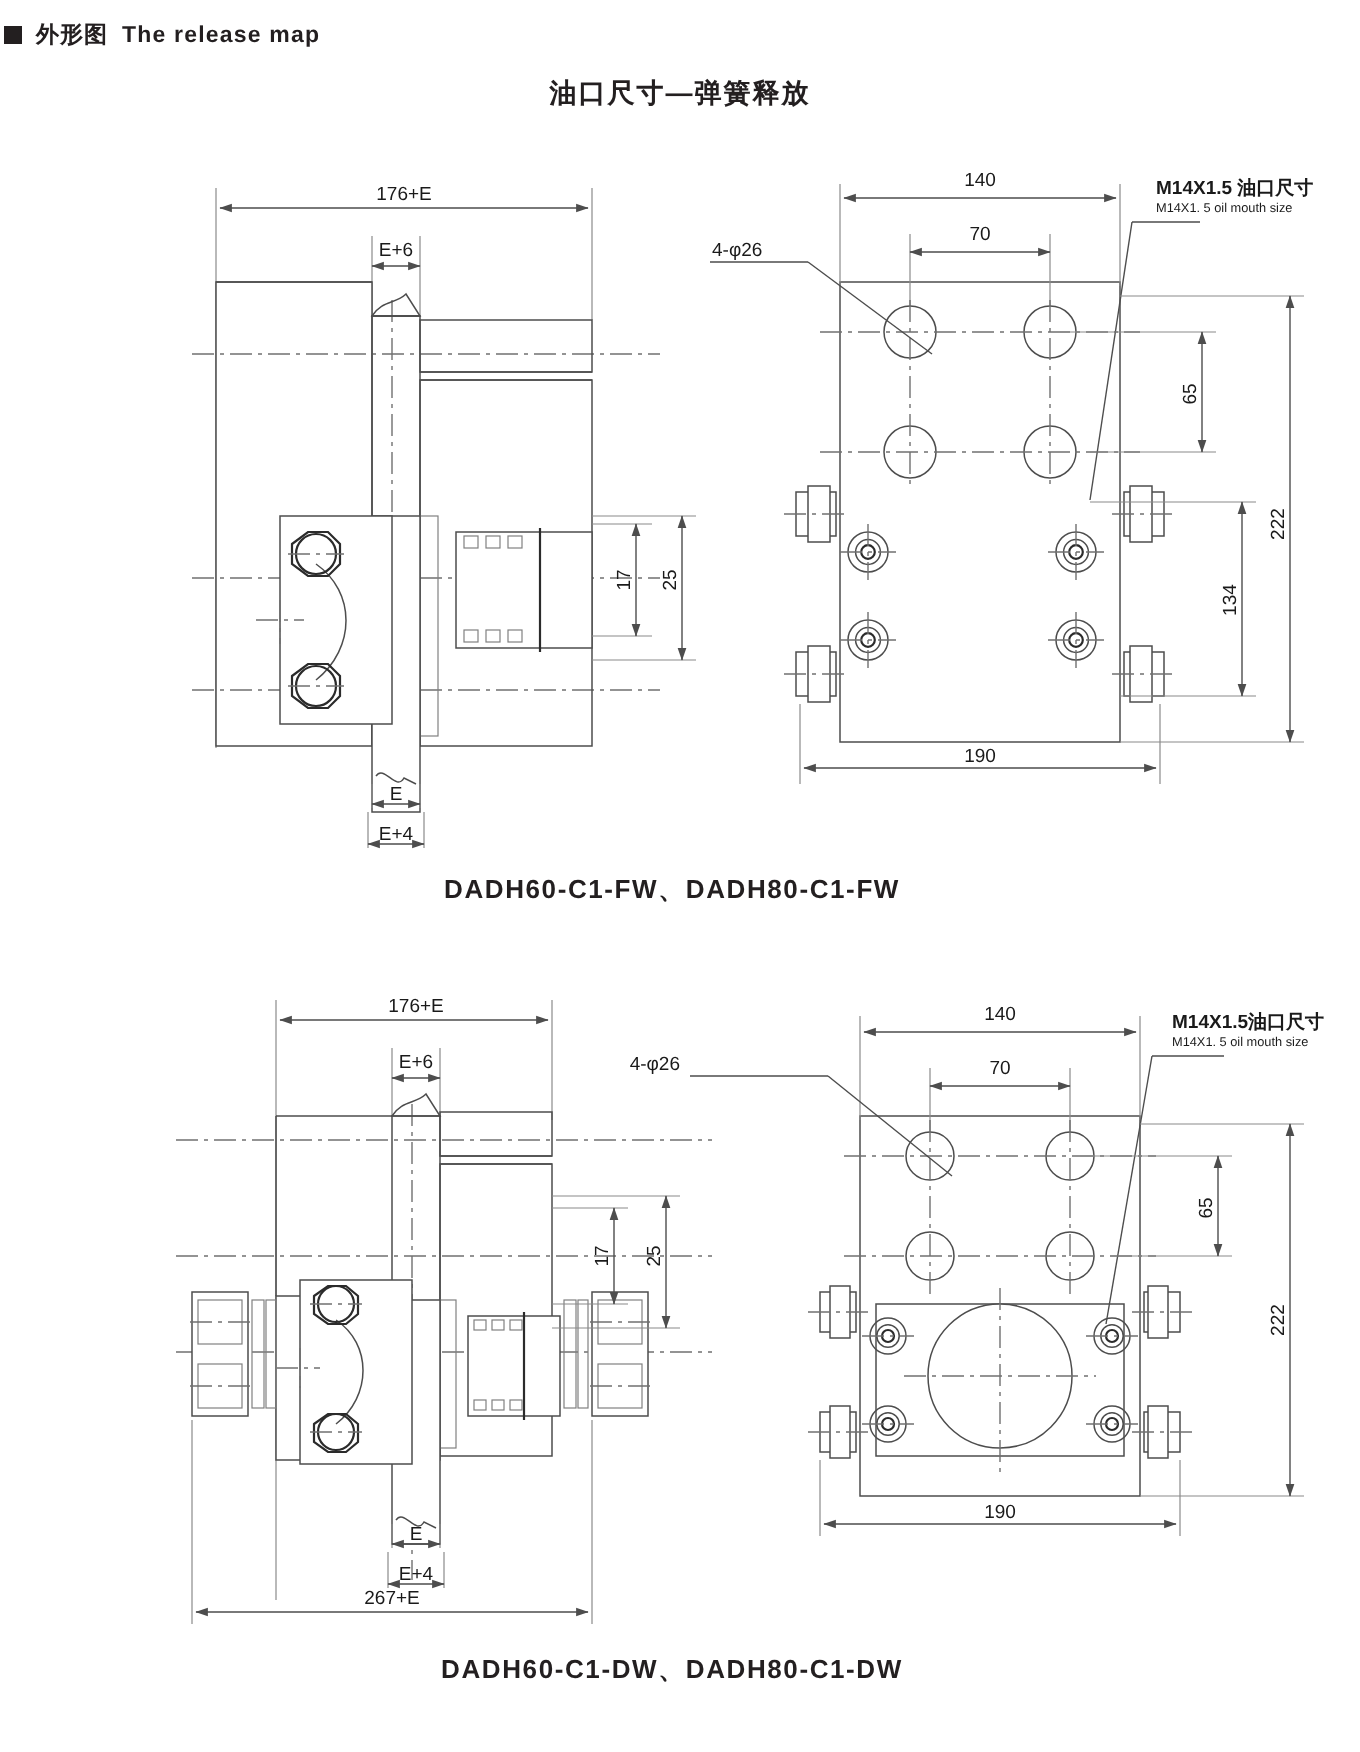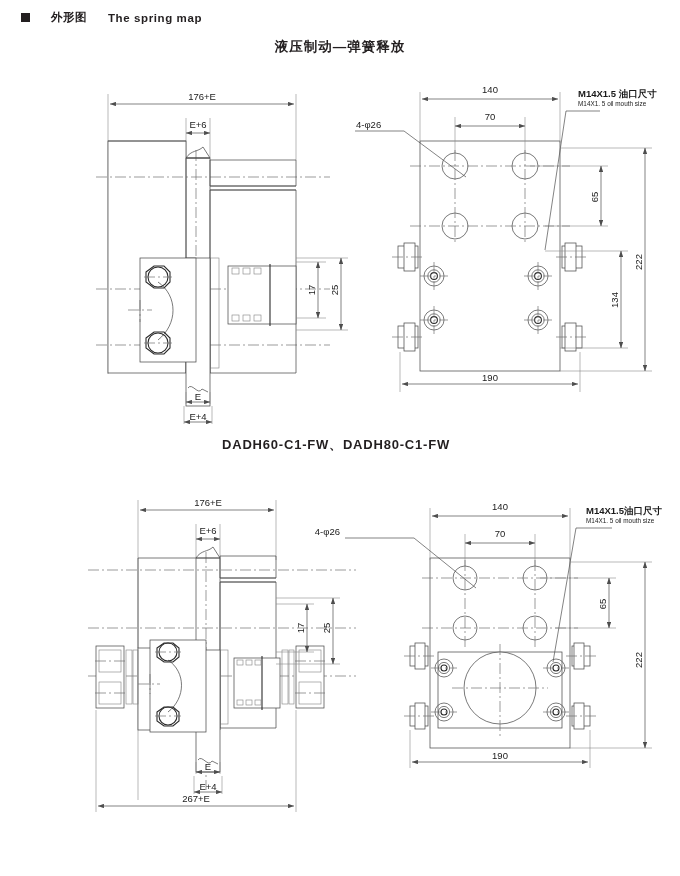--- a/index.html
+++ b/index.html
@@ -4,21 +4,21 @@
 <style>
   html,body{margin:0;padding:0;}
   body{
     width:680px;height:876px;background:#ffffff;
     font-family:"Liberation Sans",sans-serif;color:#1a1a1a;
     position:relative;overflow:hidden;
   }
   .page{position:relative;width:680px;height:876px;}
 
   
-  .header{position:absolute;left:21px;top:10px;display:flex;align-items:center;gap:21px;}
+  .header{position:absolute;left:2px;top:10px;display:flex;align-items:center;gap:7px;}
   .header .sq{width:9px;height:9px;background:#231f20;display:block;}
   .header .cn{font-size:11.5px;font-weight:bold;letter-spacing:.5px;color:#231f20;}
   .header .en{font-size:11.5px;font-weight:bold;letter-spacing:.6px;color:#231f20;}
 
   
   .maintitle{position:absolute;left:0;top:38px;width:680px;text-align:center;}
   .maintitle .t1{font-size:13.5px;font-weight:bold;letter-spacing:1px;color:#231f20;}
   .maintitle .t2{font-size:12px;font-weight:bold;letter-spacing:.9px;color:#231f20;margin-top:4px;}
 
   .caption{position:absolute;width:672px;text-align:center;font-size:13px;
@@ -43,28 +43,29 @@
   .note-en{font-size:6.4px;}
 </style>
 </head>
 <body>
 
 <div class="page">
 
   <div class="header">
     <span class="sq"></span>
     <span class="cn">外形图</span>
-    <span class="en">The spring map</span>
+    <span class="en">The release map</span>
   </div>
 
   <div class="maintitle">
-    <div class="t1">液压制动—弹簧释放</div>
+    <div class="t1">油口尺寸—弹簧释放</div>
   </div>
 
   <div class="caption c1">DADH60-C1-FW、DADH80-C1-FW</div>
+  <div class="caption c2">DADH60-C1-DW、DADH80-C1-DW</div>
 
   <div class="draw">
   <svg width="680" height="876" viewBox="0 0 680 876" xmlns="http://www.w3.org/2000/svg">
     <defs>
 
       <pattern id="h45" width="7" height="7" patternUnits="userSpaceOnUse" patternTransform="rotate(45)">
         <line x1="0" y1="0" x2="0" y2="7" stroke="#555" stroke-width="0.6"></line>
       </pattern>
 
       <pattern id="h45b" width="7" height="7" patternUnits="userSpaceOnUse" patternTransform="rotate(-45)">

